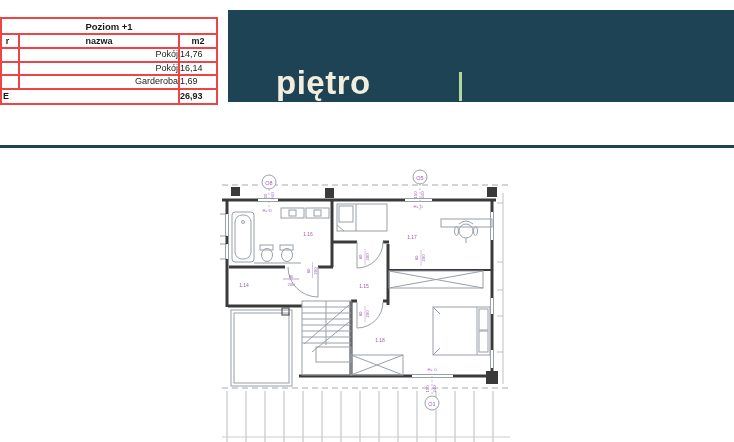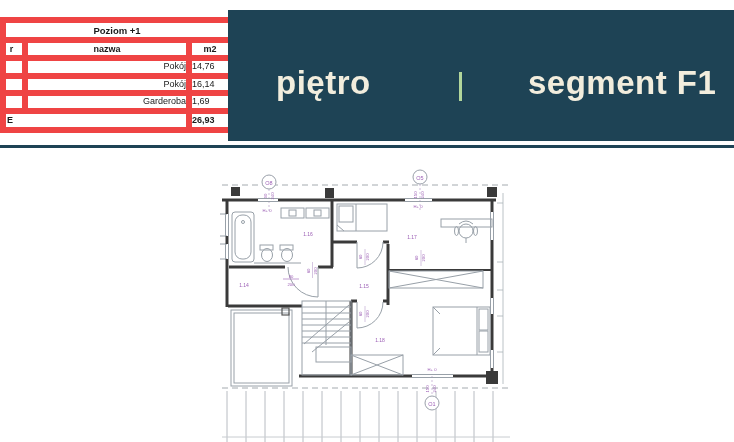--- a/index.html
+++ b/index.html
@@ -2,34 +2,34 @@
 <html><head>
 <meta charset="utf-8">
 <style>
   html,body{margin:0;padding:0;background:#fff;}
   .page{position:relative;width:734px;height:442px;background:#fff;overflow:hidden;
         font-family:"Liberation Sans",sans-serif;}
 
   
   .area-table{position:absolute;top:17px;left:0;border-collapse:collapse;
               font-size:9px;color:#1a1a1a;table-layout:fixed;}
-  .area-table td{border:6px solid #ef4444;padding:0;height:11.5px;
+  .area-table td{border:2px solid #ef4444;padding:0;height:11.5px;
                  line-height:11px;white-space:nowrap;overflow:hidden;margin-left:32px;}
   .area-table .title{height:14px;font-weight:bold;font-size:9.5px;text-align:center;}
   .area-table .hdr{font-weight:bold;text-align:center;height:12px;}
   .col-nr{width:11px;}
   .col-name{width:158px;}
   .col-area{width:36px;}
   .cell-name{text-align:right;}
   .cell-area{text-align:left;padding-right:5px !important;}
   .total td{font-weight:bold;height:13px;}
   .total .lbl{text-align:left;padding-left:1px !important;}
 
   
-  .banner{position:absolute;left:228px;top:10px;width:506px;height:131px;
+  .banner{position:absolute;left:228px;top:10px;width:506px;height:92px;
           background:#1e4355;}
   .banner .t{position:absolute;top:53px;font-size:33px;font-weight:bold;
              color:#f2eddd;letter-spacing:.5px;white-space:nowrap;line-height:40px;}
   .banner .left-t{left:48px;}
   .banner .right-t{left:300px;}
   .banner .sep{position:absolute;left:231px;top:62px;width:3px;height:29px;
                background:#b2d69b;}
   .rule{position:absolute;left:0;top:145px;width:734px;height:3px;background:#1e4355;}
 
   
@@ -69,21 +69,20 @@
     <tr class="total">
       <td colspan="2" class="lbl">E</td>
       <td class="cell-area">26,93</td>
     </tr>
   </tbody>
     </table>
 
   <div class="banner">
     <span class="t left-t">piętro</span>
     <span class="sep"></span>
-    <span class="t right-t">segment F1</span>
   </div>
   <div class="rule"></div>
 
   <svg class="plan" width="300" height="277" viewBox="215 165 300 277">
 
     <g stroke="#9aa0a6" stroke-width="0.9" stroke-dasharray="6 4">
       <path d="M222,185 H510"></path>
       <path d="M222,388 H510"></path>
     </g>
     <g stroke="#b9a0cc" stroke-width="0.7" stroke-dasharray="2 2">

